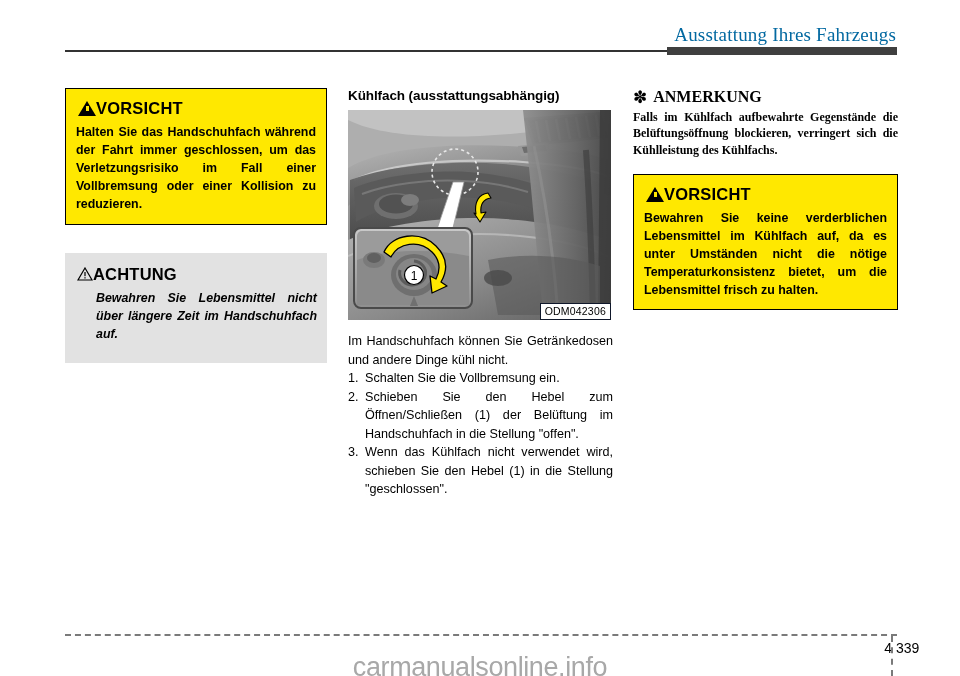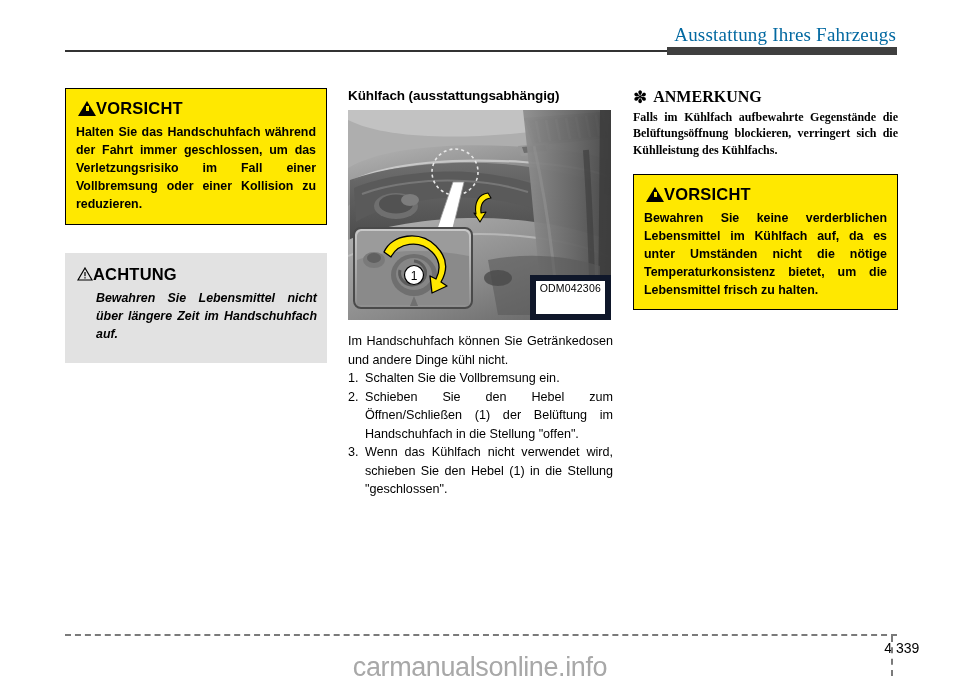--- a/index.html
+++ b/index.html
@@ -124,23 +124,23 @@
     height: 210px;
     margin: 0 0 12px 0;
     overflow: hidden;
     background: #8d8d8d;
   }
   .figure-caption {
     position: absolute;
     right: 0;
     bottom: 0;
     background: #ffffff;
-    border: 6px solid #0f172a;
+    border: 1px solid #0f172a;
     font-size: 10.5px;
-    padding: 1px 4px 19px 4px;
+    padding: 1px 4px 1px 4px;
     letter-spacing: 0.2px;
     line-height: 1.25;
     margin-top: 23px;
   }
   .body-text {
     font-size: 12.6px;
     line-height: 1.47;
     text-align: justify;
     margin: 0;
   }

